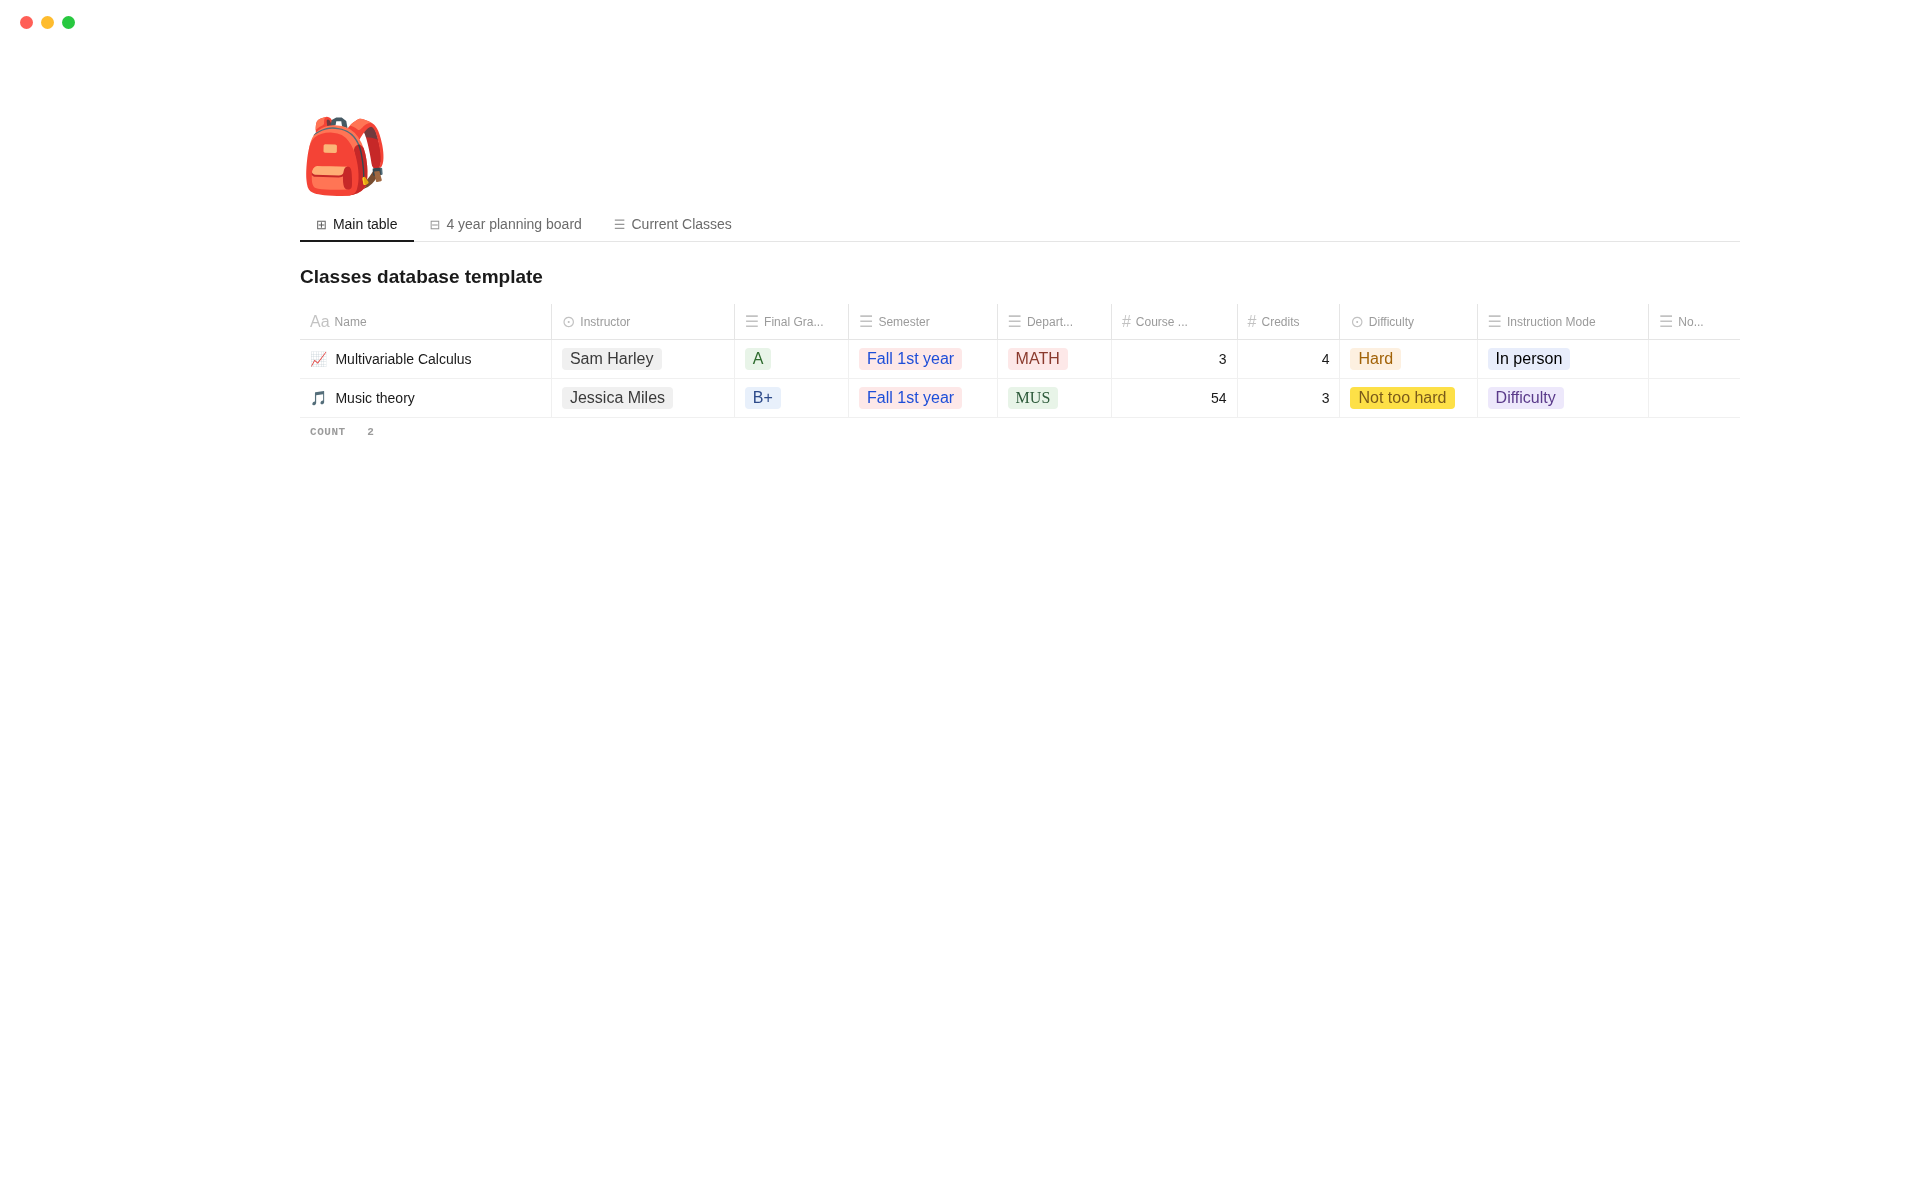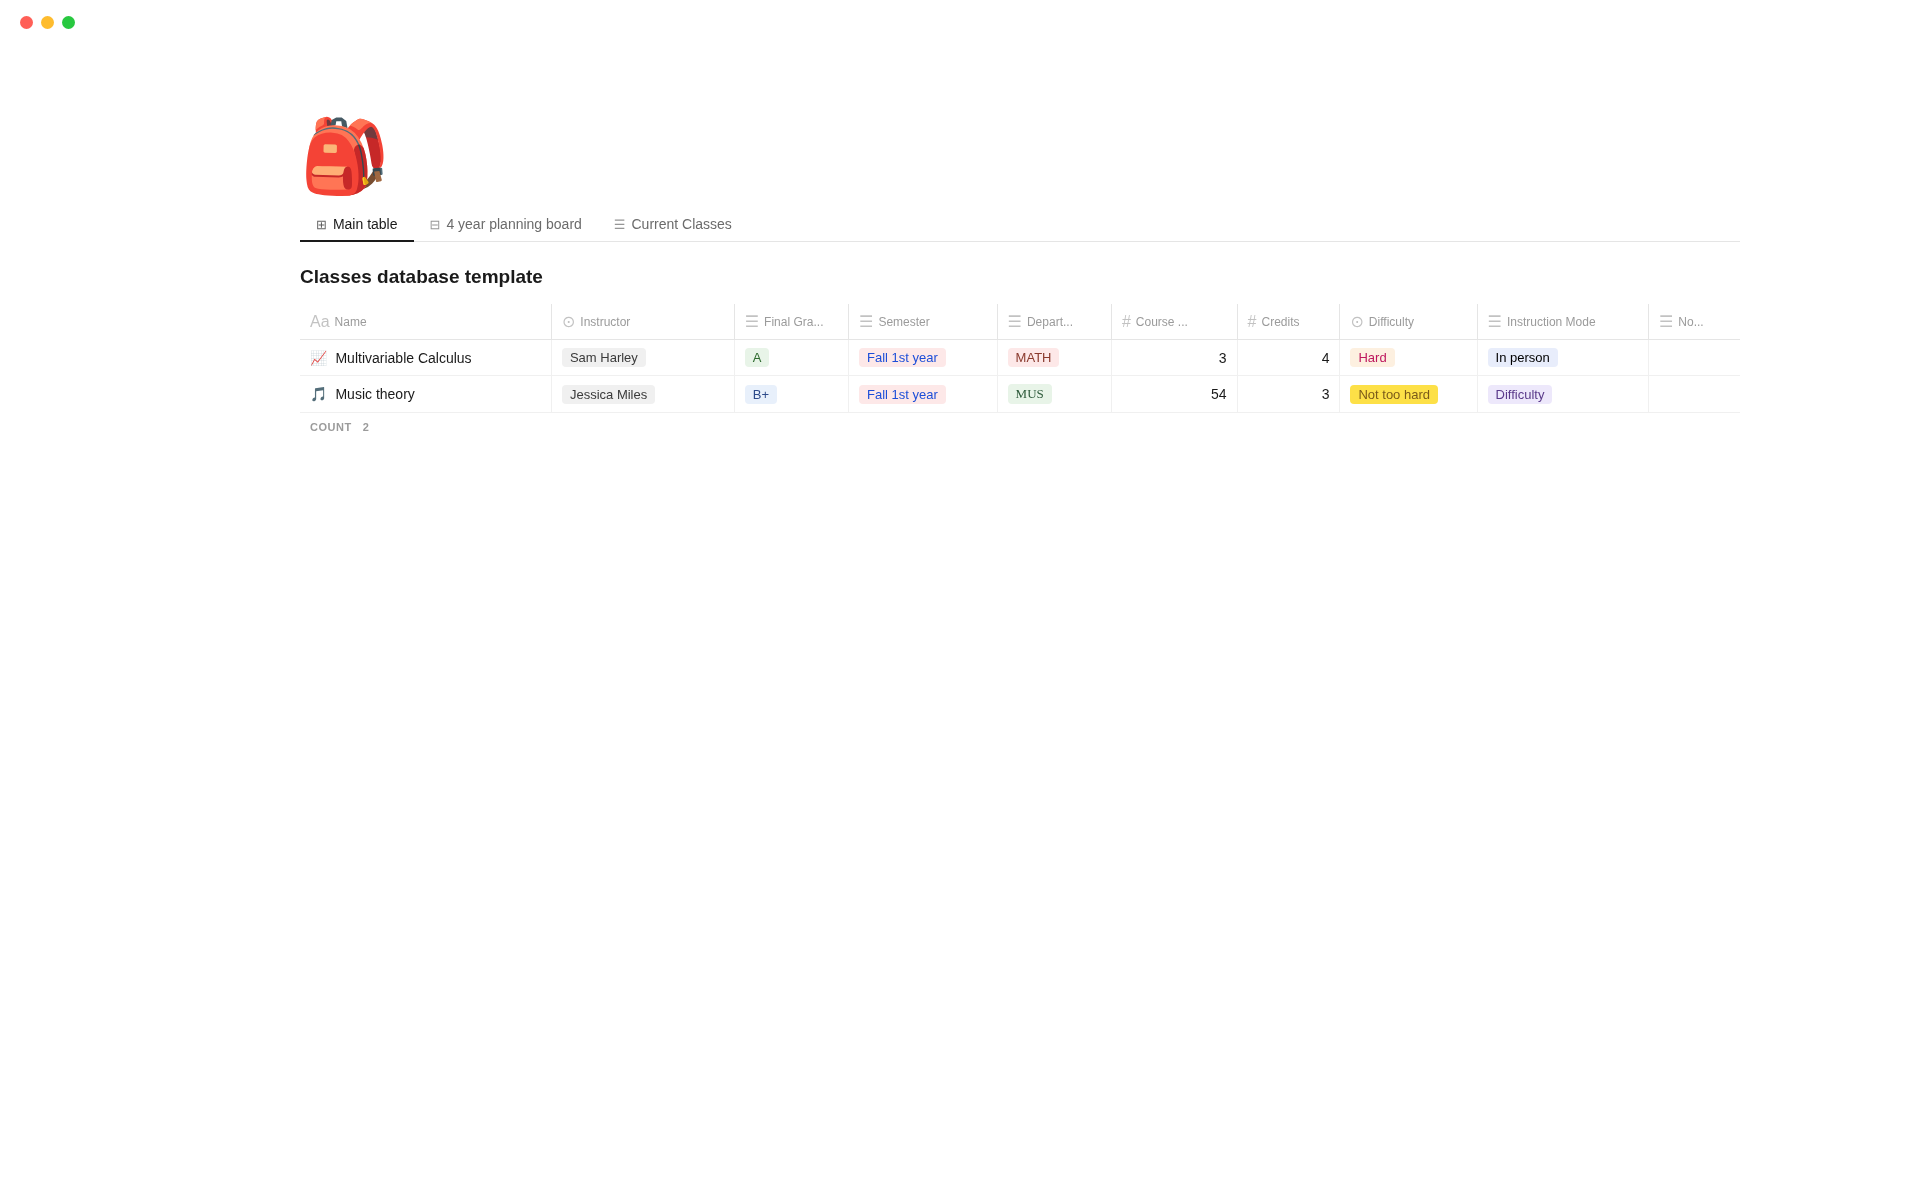--- a/index.html
+++ b/index.html
@@ -145,21 +145,21 @@
     .col-mode { width: 150px; }
     .col-notes { width: 80px; }
 
     .col-number { text-align: right; }
 
     
     .tag {
       display: inline-block;
       padding: 2px 8px;
       border-radius: 4px;
-      font-size: 13px;
+      font-size: 16px;
       font-weight: 400;
     }
     .tag-instructor {
       background: #f0f0f0;
       color: #3a3a3a;
     }
     .tag-grade {
       background: #e8f4e8;
       color: #2d6a2d;
       font-weight: 500;
@@ -177,21 +177,21 @@
       background: #fde8e8;
       color: #8a3a2d;
     }
     .tag-dept-mus {
       background: #e8f4e8;
       color: #2d5a3a;
       font-family: Liberation Serif, serif;
     }
     .tag-hard {
       background: #fdf0e0;
-      color: #be185d;
+      color: #a16207;
     }
     .tag-not-too-hard {
       background: #fde047;
       color: #7a5a1a;
     }
     .tag-in-person {
       background: #e8edfb;
       color: #000000;
     }
     .tag-combination {
@@ -213,20 +213,21 @@
     
     .count-row td {
       font-size: 11px;
       color: #9b9b9b;
       font-weight: 600;
       letter-spacing: 0.05em;
       text-transform: uppercase;
       padding: 8px 10px;
       border-bottom: none;
       border-right: none;
+      font-family: Liberation Mono, monospace;
     }
 
     
     .th-inner {
       display: flex;
       align-items: center;
       gap: 5px;
     }
     .th-icon {
       font-size: 16px;

